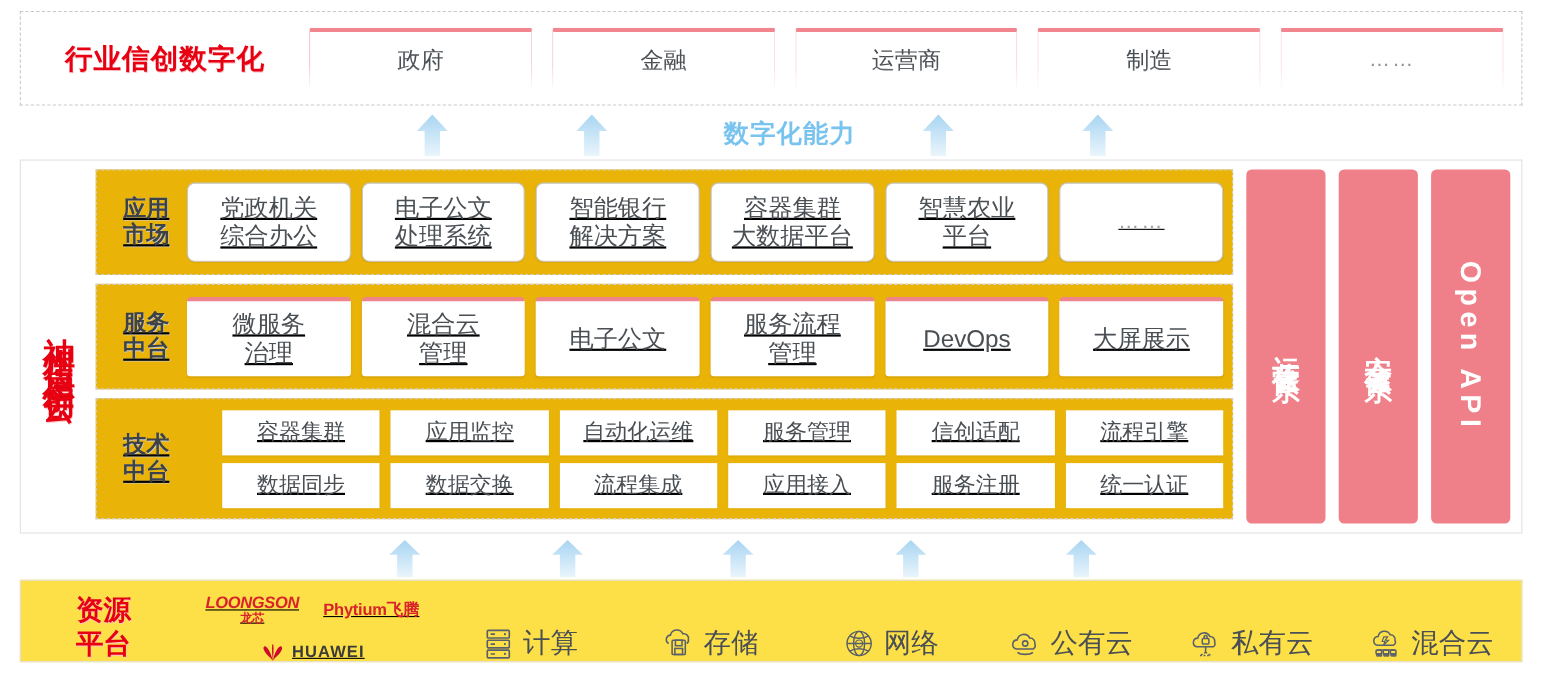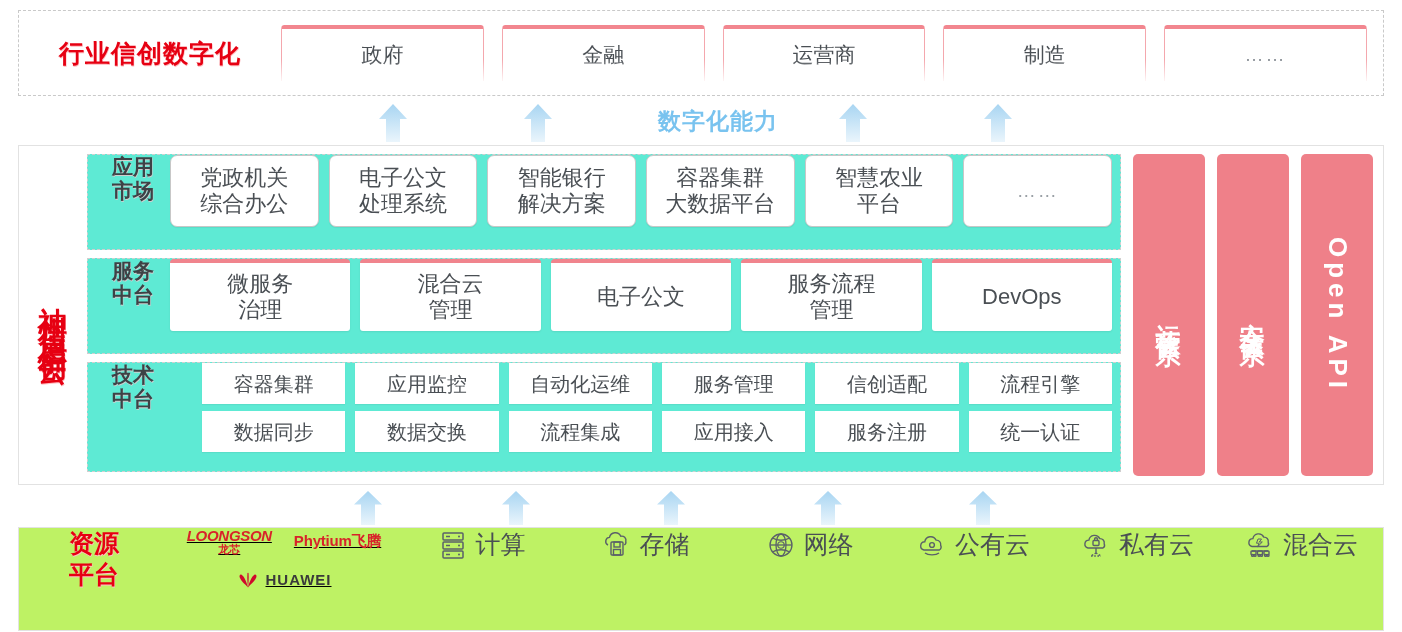--- a/index.html
+++ b/index.html
@@ -76,25 +76,26 @@
     letter-spacing:9px;
     text-shadow:0.5px 0.5px 0 #ffc0c4;
   }
   .platform-body{
     flex:1;display:flex;padding:8px 10px 8px 0;gap:0;box-sizing:border-box;
   }
   .rows{
     flex:1;display:flex;flex-direction:column;gap:8px;
   }
   .row{
-    background:#5eead4;
+    background:#eab308;
     border:1px dashed #cfcfcf;
     box-sizing:border-box;
-    display:flex;
+    display:flex;align-items:center;
     padding:0 8px;
+    text-decoration:underline;
   }
   .row.r-app{height:96px;}
   .row.r-svc{height:96px;}
   .row.r-tech{height:110px;}
   .row-label{
     width:74px;flex-shrink:0;text-align:center;
     font-size:21px;font-weight:bold;color:#3d4246;line-height:1.16;
     text-shadow:0.5px 0.5px 0 #cfcfcf;
   }
   .row-cards{flex:1;display:flex;gap:10px;}
@@ -140,23 +141,23 @@
   }
   .pillar.api span{letter-spacing:5px;font-size:26px;}
 
   
   .arrow-band-bot{
     position:absolute;left:18px;top:489px;width:1366px;height:36px;
   }
 
   
   .resource{
-    position:absolute;left:18px;top:527px;width:1366px;height:104px;
-    border:1px solid #e2e2e2;background:#bef264;box-sizing:border-box;
-    display:flex;align-items:flex-start;
+    position:absolute;left:18px;top:527px;width:1366px;height:75px;
+    border:1px solid #e2e2e2;background:#fde047;box-sizing:border-box;
+    display:flex;align-items:flex-end;
   }
   .res-title{
     width:150px;text-align:center;flex-shrink:0;
     font-size:25px;font-weight:bold;color:#e60012;line-height:1.22;
     text-shadow:0.5px 0.5px 0 #ffc0c4;
   }
   .logos{
     width:230px;flex-shrink:0;
     display:flex;flex-direction:column;align-items:center;gap:16px;text-decoration:underline;
   }
@@ -315,20 +316,25 @@
             </div>
             <div class="card svc">
               <div>
                 <div>服务流程</div>
                 <div>管理</div>
               </div>
             </div>
             <div class="card svc">
               <div>
                 <div>DevOps</div>
+              </div>
+            </div>
+            <div class="card svc">
+              <div>
+                <div>大屏展示</div>
               </div>
             </div>
           </div>
         </div>
 
         <div class="row r-tech">
           <div class="row-label">
             <div>技术</div>
             <div>中台</div>
           </div>

